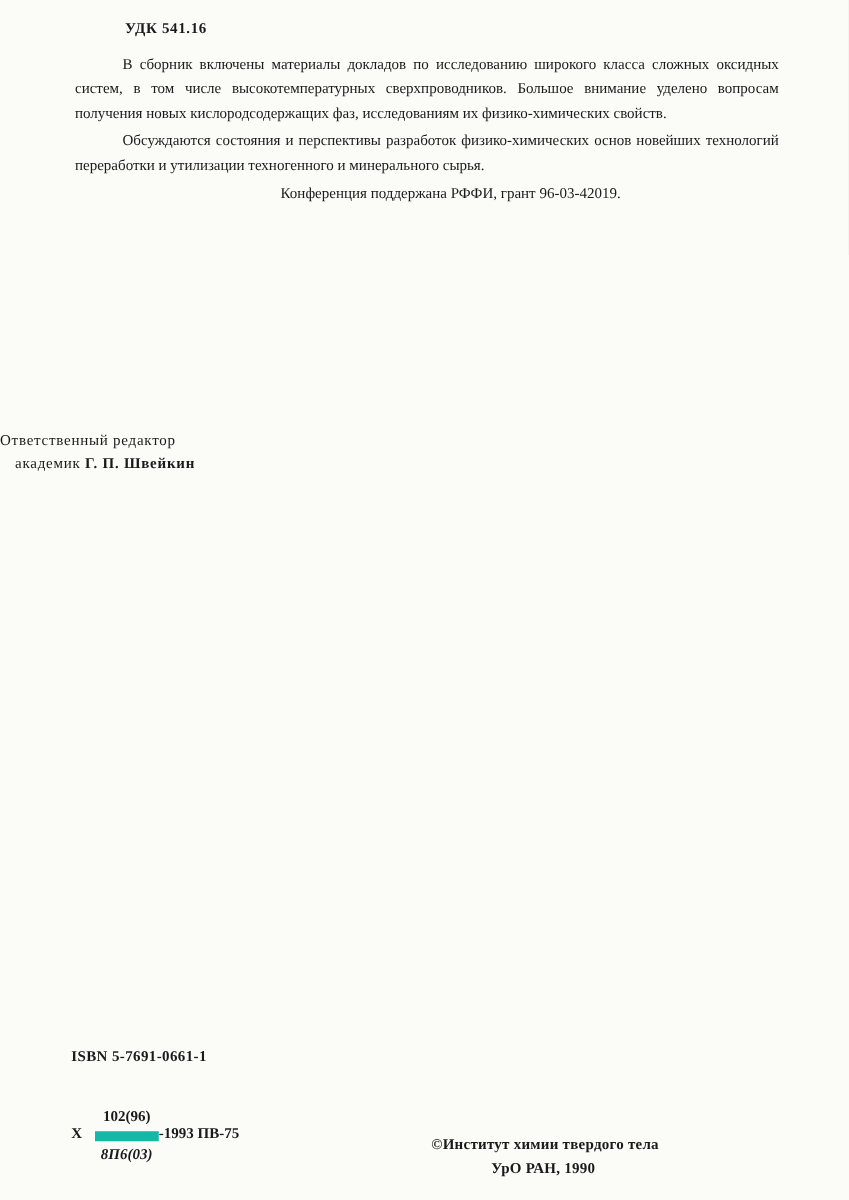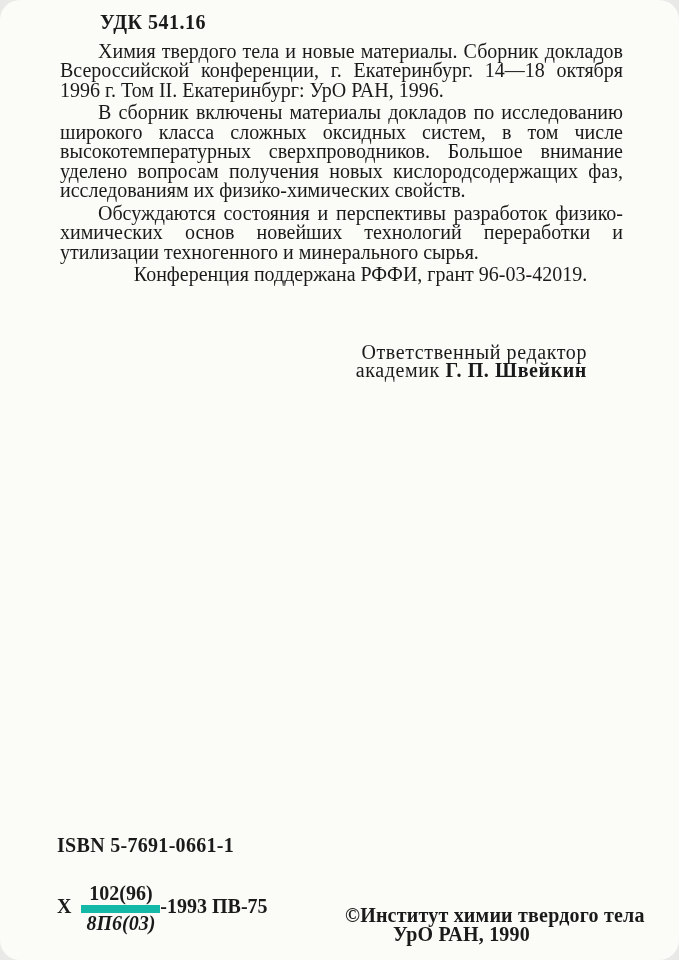--- a/index.html
+++ b/index.html
@@ -8,24 +8,23 @@
     background: #e9e9e7;
   }
   .page {
     position: relative;
     width: 679px;
     height: 960px;
     margin: 0 auto;
     background: #fbfbf8;
     color: #1a1a1a;
     font-family: "Liberation Serif", "DejaVu Serif", serif;
-    font-size: 20px;
+    font-size: 12px;
     line-height: 19.5px;
     overflow: hidden;
-    border-radius: 20px;
   }
   .textblock {
     position: absolute;
     left: 60px;
     top: 13px;
     width: 563px;
   }
   .udc {
     margin: 0 0 9px 40px;
     font-weight: bold;
@@ -41,21 +40,21 @@
   }
   .grant {
     margin-top: 9px;
     text-align: center;
   }
   .editor-block {
     position: absolute;
     left: 0;
     top: 343px;
     width: 587px;
-    text-align: right;
+    text-align: left;
     line-height: 18px;
   }
   .editor-role {
     letter-spacing: 0.6px;
   }
   .editor-name-line {
     letter-spacing: 0.6px;
     margin-left: 12px;
   }
   .editor-name {
@@ -115,21 +114,20 @@
     padding-left: 48px;
   }
 </style>
 </head>
 <body>
 
 <div class="page">
 
   <div class="textblock">
     <p class="udc">УДК 541.16</p>
-    <p class="para">Химия твердого тела и новые материалы. Сборник докладов Всероссийской конференции, г. Екатеринбург. 14—18 октября 1996 г. Том II. Екатеринбург: УрО РАН, 1996.</p>
     <p class="para">В сборник включены материалы докладов по исследованию широкого класса сложных оксидных систем, в том числе высокотемпературных сверхпроводников. Большое внимание уделено вопросам получения новых кислородсодержащих фаз, исследованиям их физико-химических свойств.</p>
     <p class="para">Обсуждаются состояния и перспективы разработок физико-химических основ новейших технологий переработки и утилизации техногенного и минерального сырья.</p>
     <p class="para grant">Конференция поддержана РФФИ, грант 96-03-42019.</p>
   </div>
 
   <div class="editor-block">
     <div class="editor-role">Ответственный редактор</div>
     <div class="editor-name-line">
       <span>академик</span>
       <span class="editor-name">Г. П. Швейкин</span>

